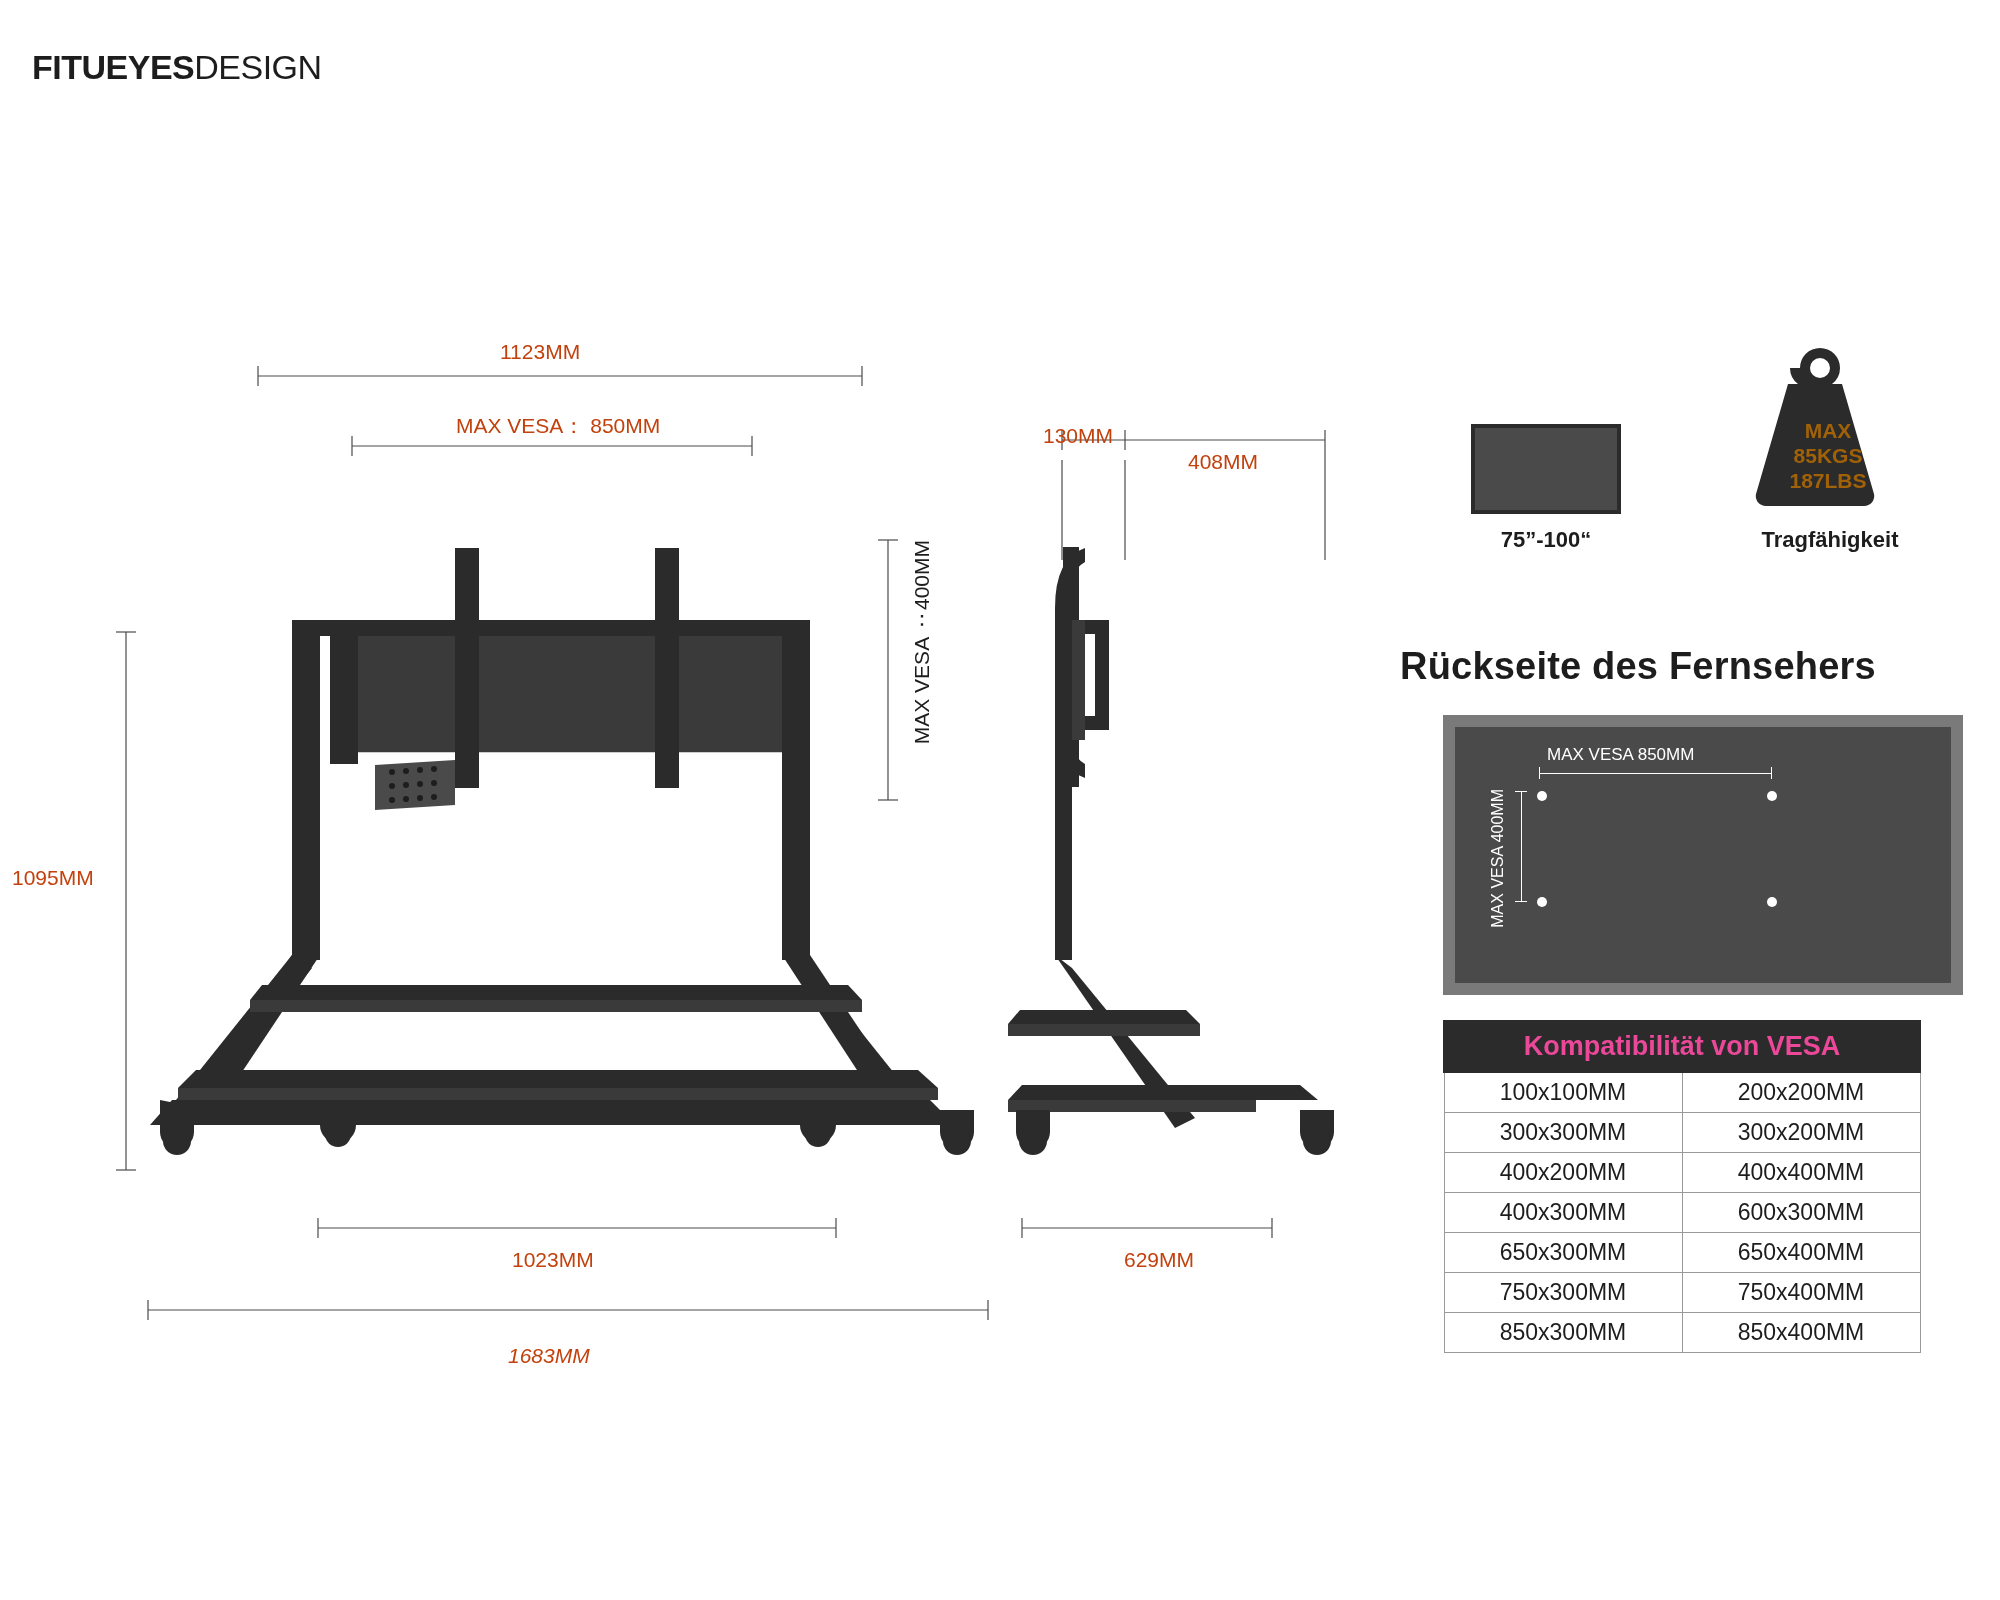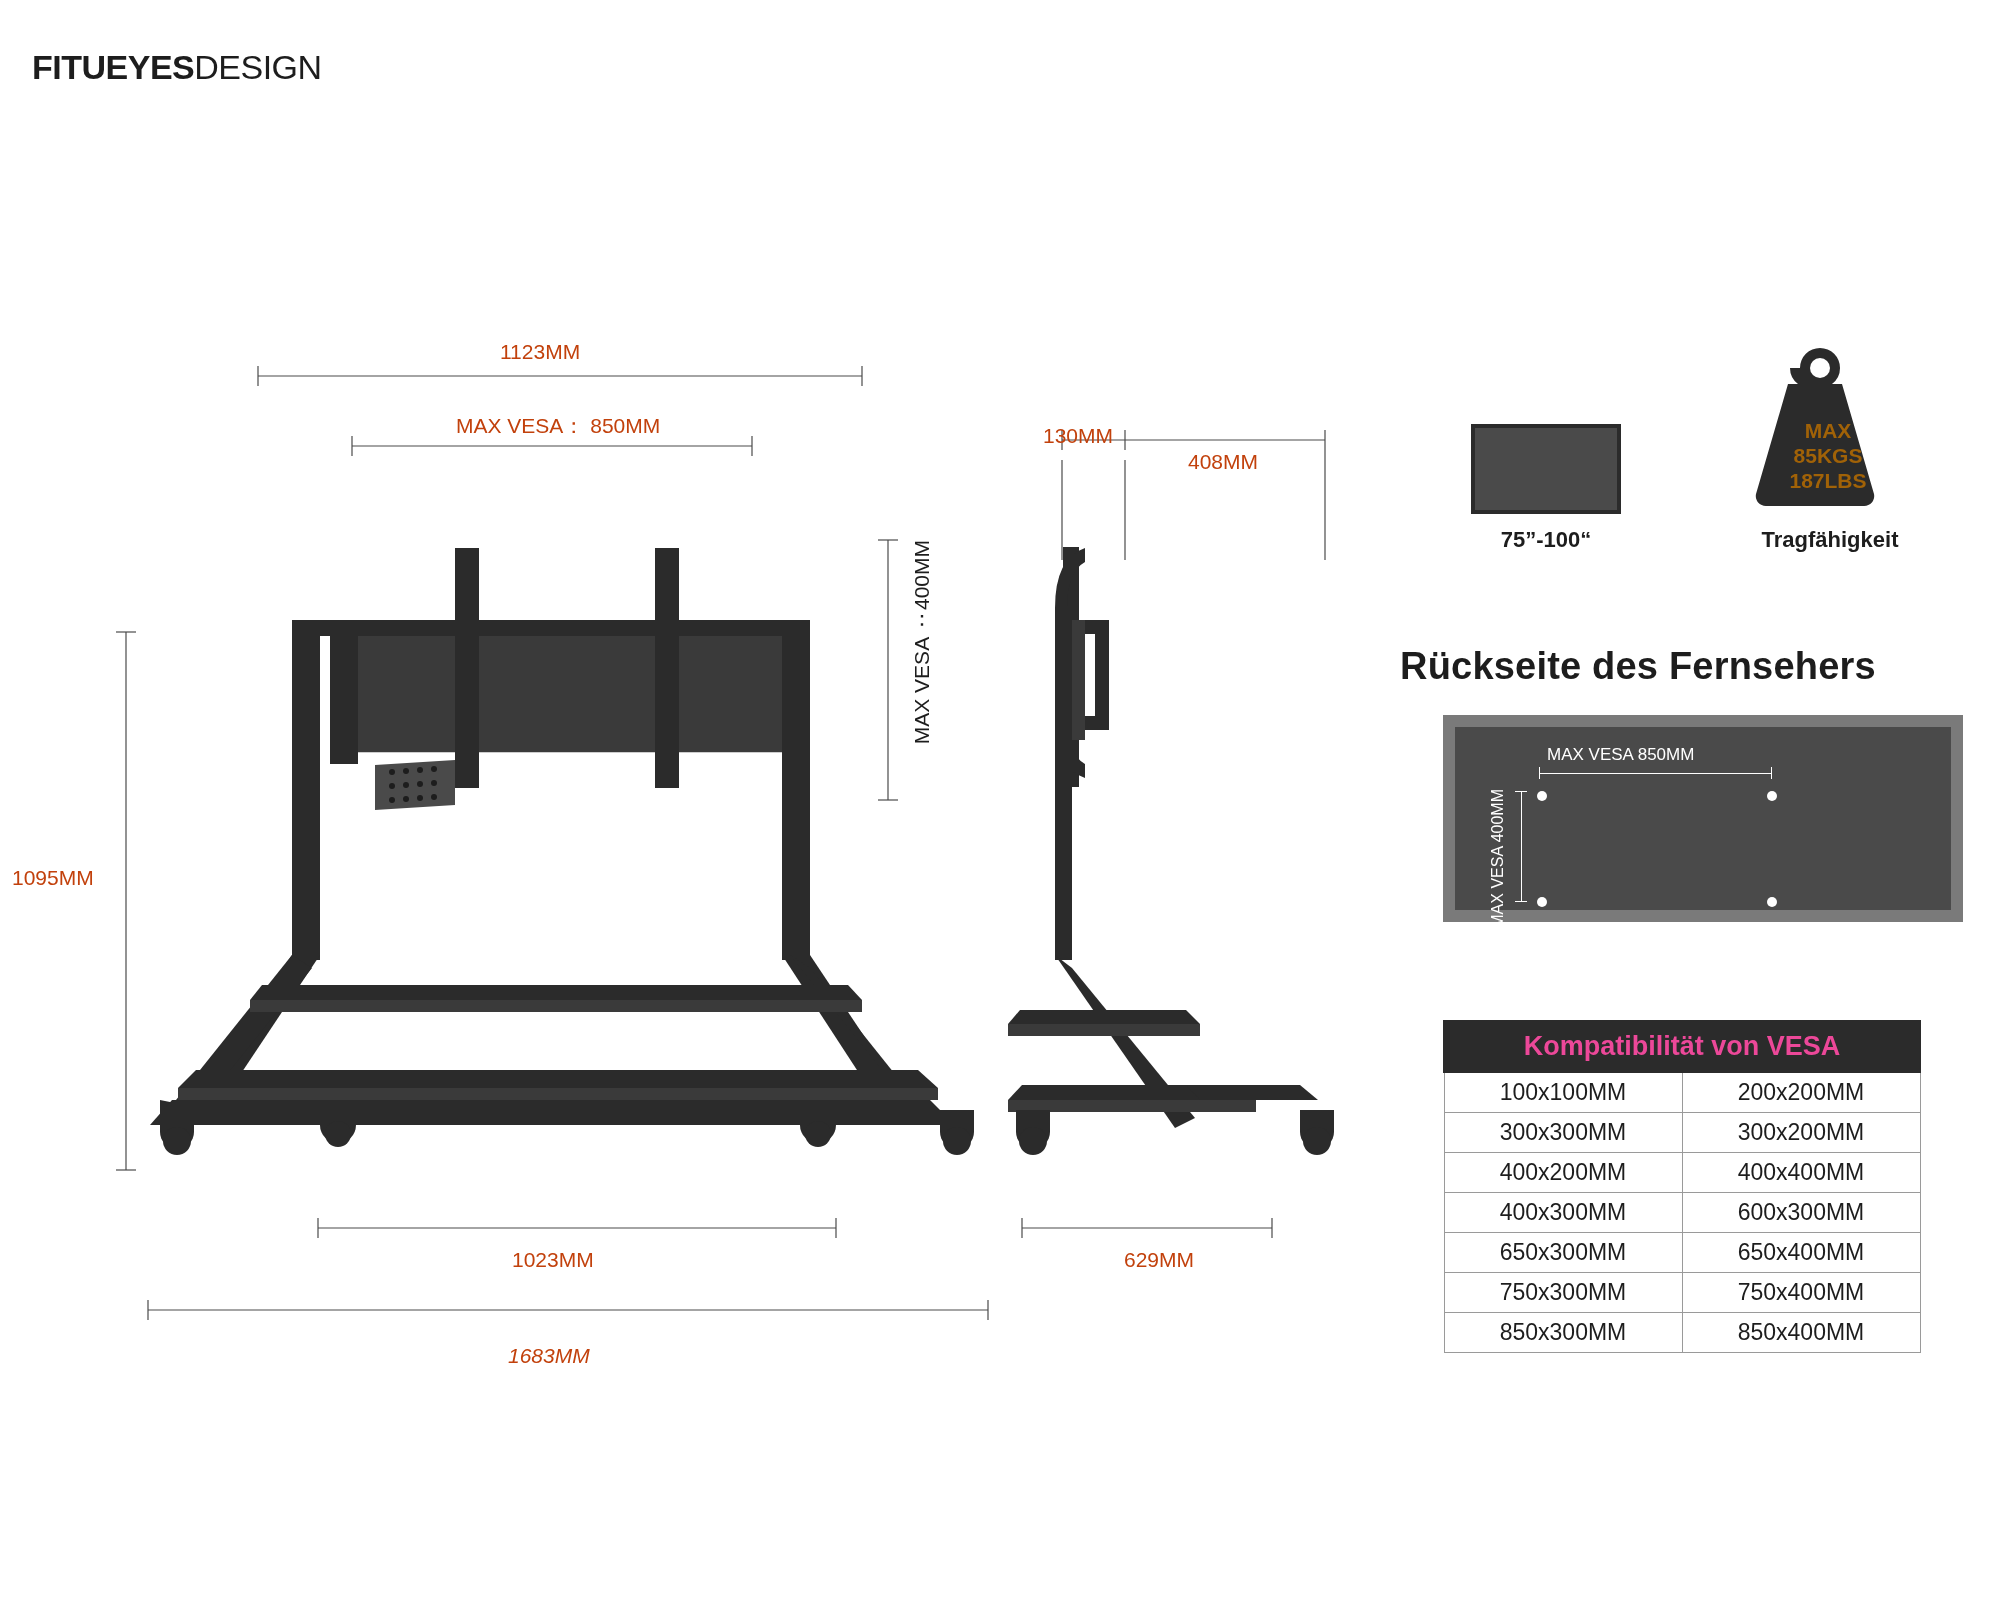--- a/index.html
+++ b/index.html
@@ -50,21 +50,21 @@
     color:#a16207;font-size:21px;line-height:25px;font-weight:600;
   }
 
   .section-title{
     position:absolute;left:1400px;top:645px;
     font-size:38px;font-weight:bold;letter-spacing:0.2px;
   }
 
   
   .tvback{
-    position:absolute;left:1443px;top:715px;width:520px;height:207px;
+    position:absolute;left:1443px;top:715px;width:520px;height:280px;
     background:#4a4a4a;border:12px solid #7a7a7a;box-sizing:border-box;
   }
   .tvback .inner{position:absolute;inset:0;}
   .vesa-dot{position:absolute;width:10px;height:10px;border-radius:50%;background:#ffffff;}
   .tvb-lbl{position:absolute;color:#ffffff;font-size:17px;white-space:nowrap;}
   .tvb-line{position:absolute;background:#ffffff;}
   .tvb-vert{
     position:absolute;writing-mode:vertical-rl;transform:rotate(180deg);
     color:#ffffff;font-size:16px;white-space:nowrap;
   }

